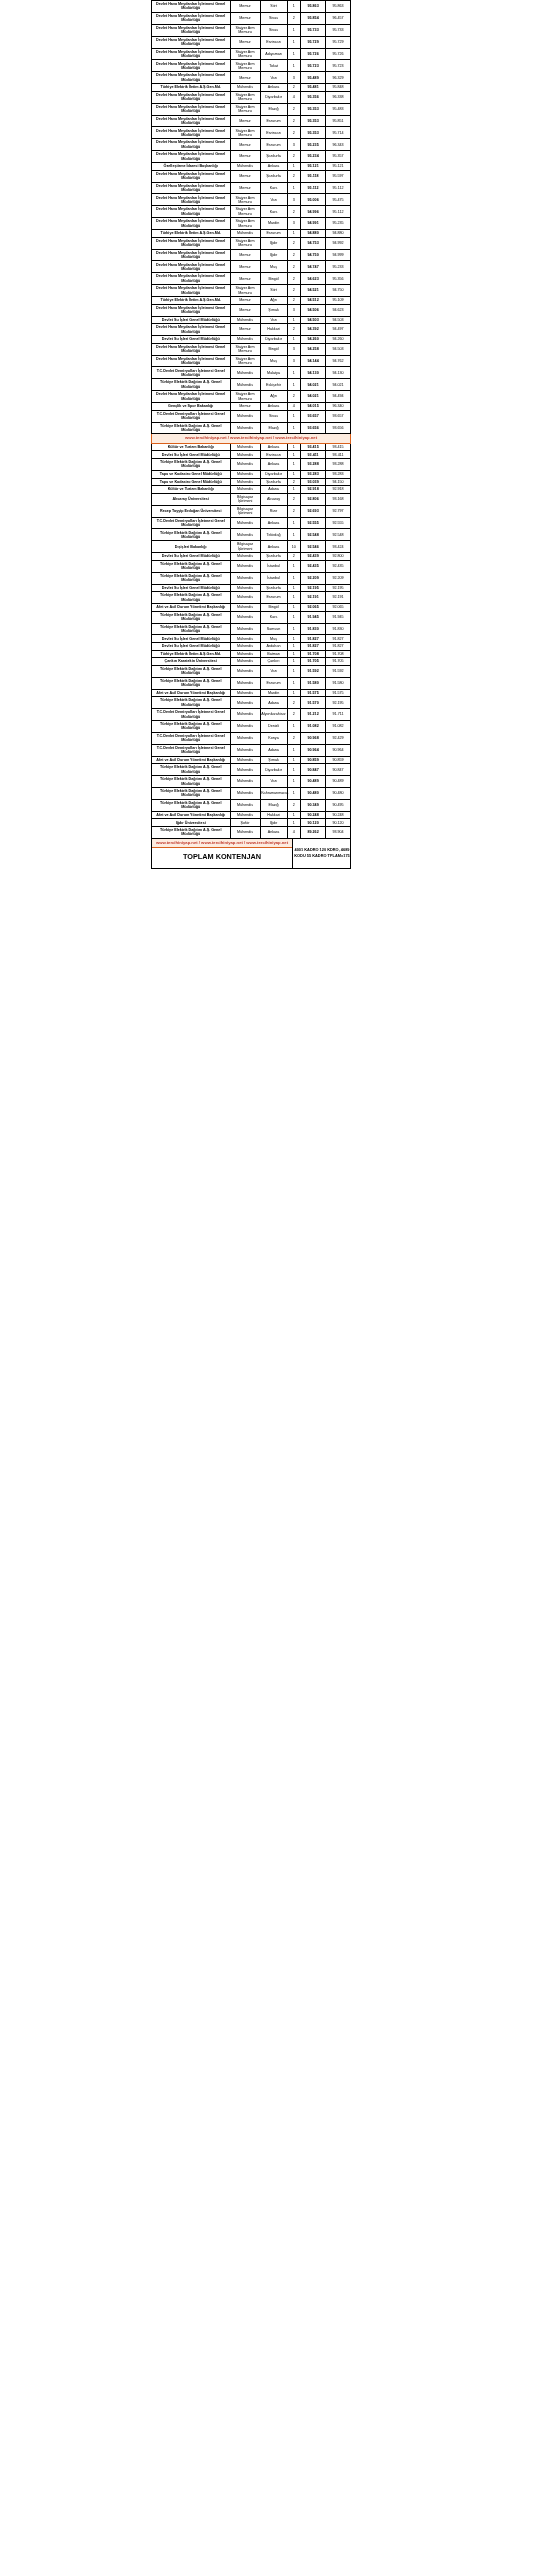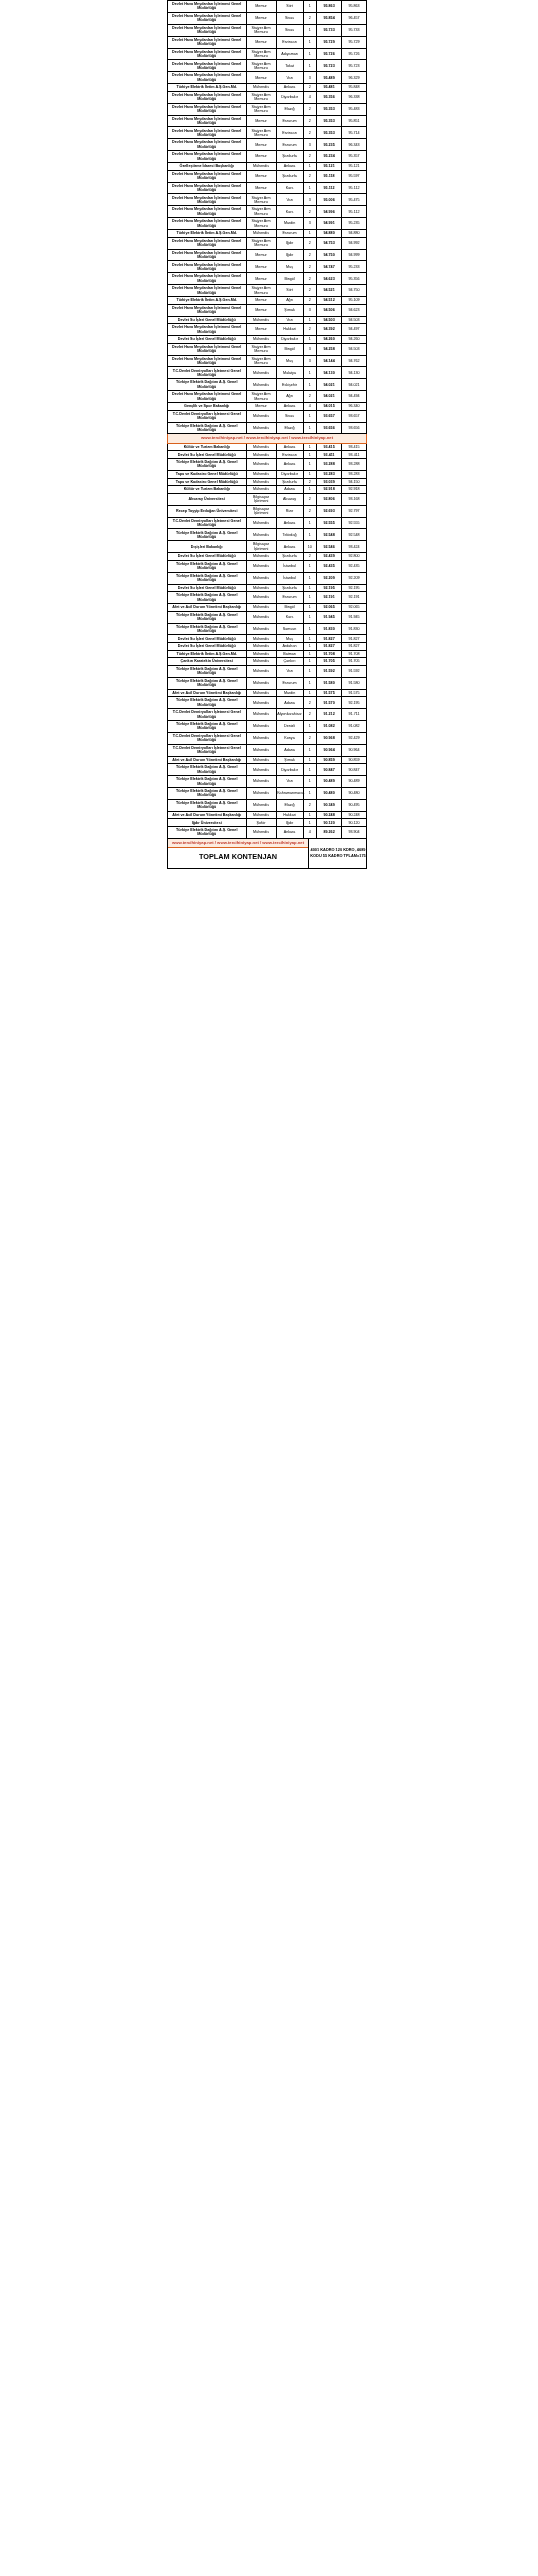--- a/index.html
+++ b/index.html
@@ -1,17 +1,17 @@
 <!DOCTYPE html>
 <html style="font-size:9.7px"><head>
 <meta charset="utf-8">
 <style>
   html,body{margin:0;padding:0;background:#ffffff;}
   body{font-family:"Liberation Sans", sans-serif;}
-  .page{width:502px;position:relative;padding-left:16px;}
+  .page{width:502px;position:relative;}
   table.main{border-collapse:collapse;width:200px;margin:0 auto;table-layout:fixed;}
   table.main td{
     border:0.6px solid #000;
     font-size:3.7px;
     line-height:1.15;
     text-align:center;
     vertical-align:middle;
     padding:1.2px 0.6px;
     color:#000;
   }

